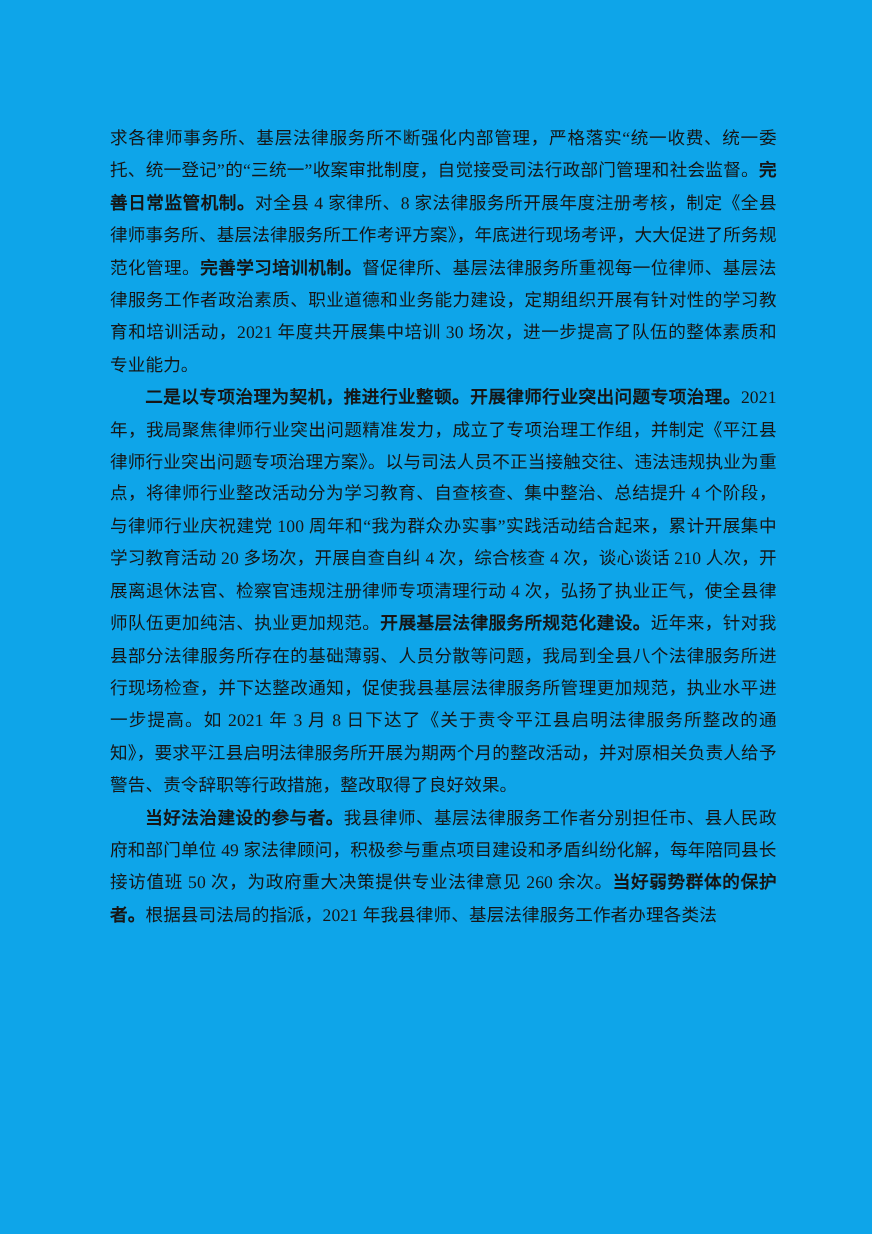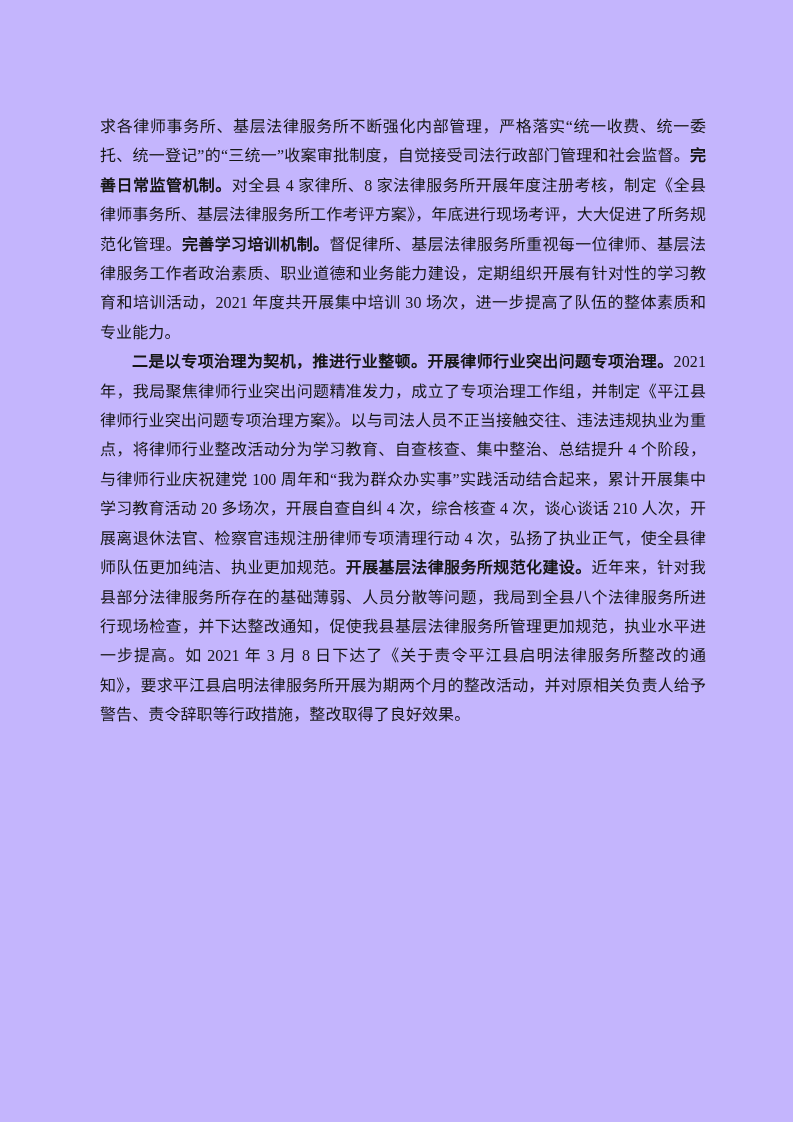--- a/index.html
+++ b/index.html
@@ -4,21 +4,21 @@
 <style>
   html, body {
     margin: 0;
     padding: 0;
     background: #ffffff;
   }
   .page {
     position: relative;
     width: 793px;
     height: 1122px;
-    background: #c4b5fd;
+    background: #0ea5e9;
     overflow: hidden;
     font-family: "Liberation Serif", "DejaVu Serif", serif;
     color: #161616;
   }
   .doc-body {
     position: absolute;
     left: 100px;
     top: 112px;
     width: 606px;
   }
@@ -53,16 +53,17 @@
 
 <div class="page">
   <div class="doc-body">
 
     <p class="para"><span>求各律师事务所、基层法律服务所不断强化内部管理，严格落实“统一收费、统一委托、统一登记”的“三统一”收案审批制度，自觉接受司法行政部门管理和社会监督。</span><span class="b">完善日常监管机制。</span><span>对全县 4 家律所、8 家法律服务所开展年度注册考核，制定《全县律师事务所、基层法律服务所工作考评方案》，年底进行现场考评，大大促进了所务规范化管理。</span><span class="b">完善学习培训机制。</span><span>督促律所、基层法律服务所重视每一位律师、基层法律服务工作者政治素质、职业道德和业务能力建设，定期组织开展有针对性的学习教育和培训活动，2021 年度共开展集中培训 30 场次，进一步提高了队伍的整体素质和专业能力。</span></p>
 
     <p class="para indent"><span class="b">二是以专项治理为契机，推进行业整顿。开展律师行业突出问题专项治理。</span><span>2021 年，我局聚焦律师行业突出问题精准发力，成立了专项治理工作组，并制定《平江县律师行业突出问题专项治理方案》。以与司法人员不正当接触交往、违法违规执业为重点，将律师行业整改活动分为学习教育、自查核查、集中整治、总结提升 4 个阶段，与律师行业庆祝建党 100 周年和“我为群众办实事”实践活动结合起来，累计开展集中学习教育活动 20 多场次，开展自查自纠 4 次，综合核查 4 次，谈心谈话 210 人次，开展离退休法官、检察官违规注册律师专项清理行动 4 次，弘扬了执业正气，使全县律师队伍更加纯洁、执业更加规范。</span><span class="b">开展基层法律服务所规范化建设。</span><span>近年来，针对我县部分法律服务所存在的基础薄弱、人员分散等问题，我局到全县八个法律服务所进行现场检查，并下达整改通知，促使我县基层法律服务所管理更加规范，执业水平进一步提高。如 2021 年 3 月 8 日下达了《关于责令平江县启明法律服务所整改的通知》，要求平江县启明法律服务所开展为期两个月的整改活动，并对原相关负责人给予警告、责令辞职等行政措施，整改取得了良好效果。</span></p>
 
 
 
+    <p class="para indent"><span class="b">当好法治建设的参与者。</span><span>我县律师、基层法律服务工作者分别担任市、县人民政府和部门单位 49 家法律顾问，积极参与重点项目建设和矛盾纠纷化解，每年陪同县长接访值班 50 次，为政府重大决策提供专业法律意见 260 余次。</span><span class="b">当好弱势群体的保护者。</span><span>根据县司法局的指派，2021 年我县律师、基层法律服务工作者办理各类法</span></p>
 
   </div>
 
 </div>
 
 </body></html>

